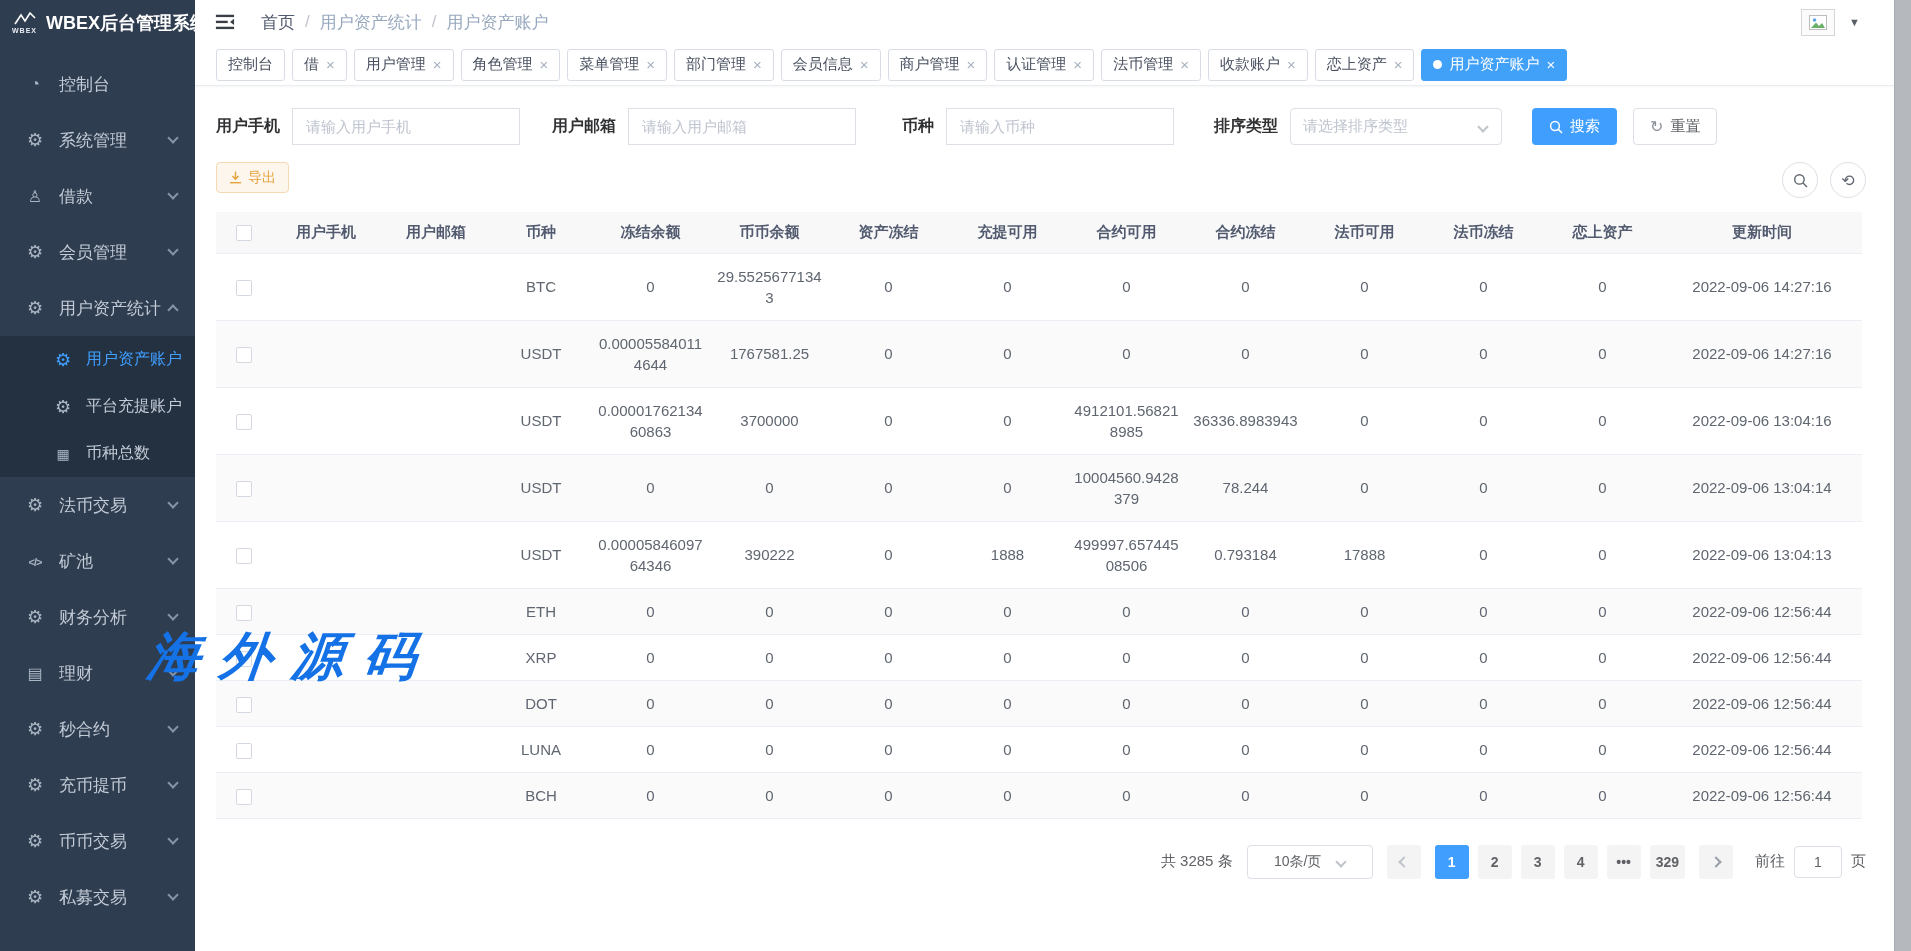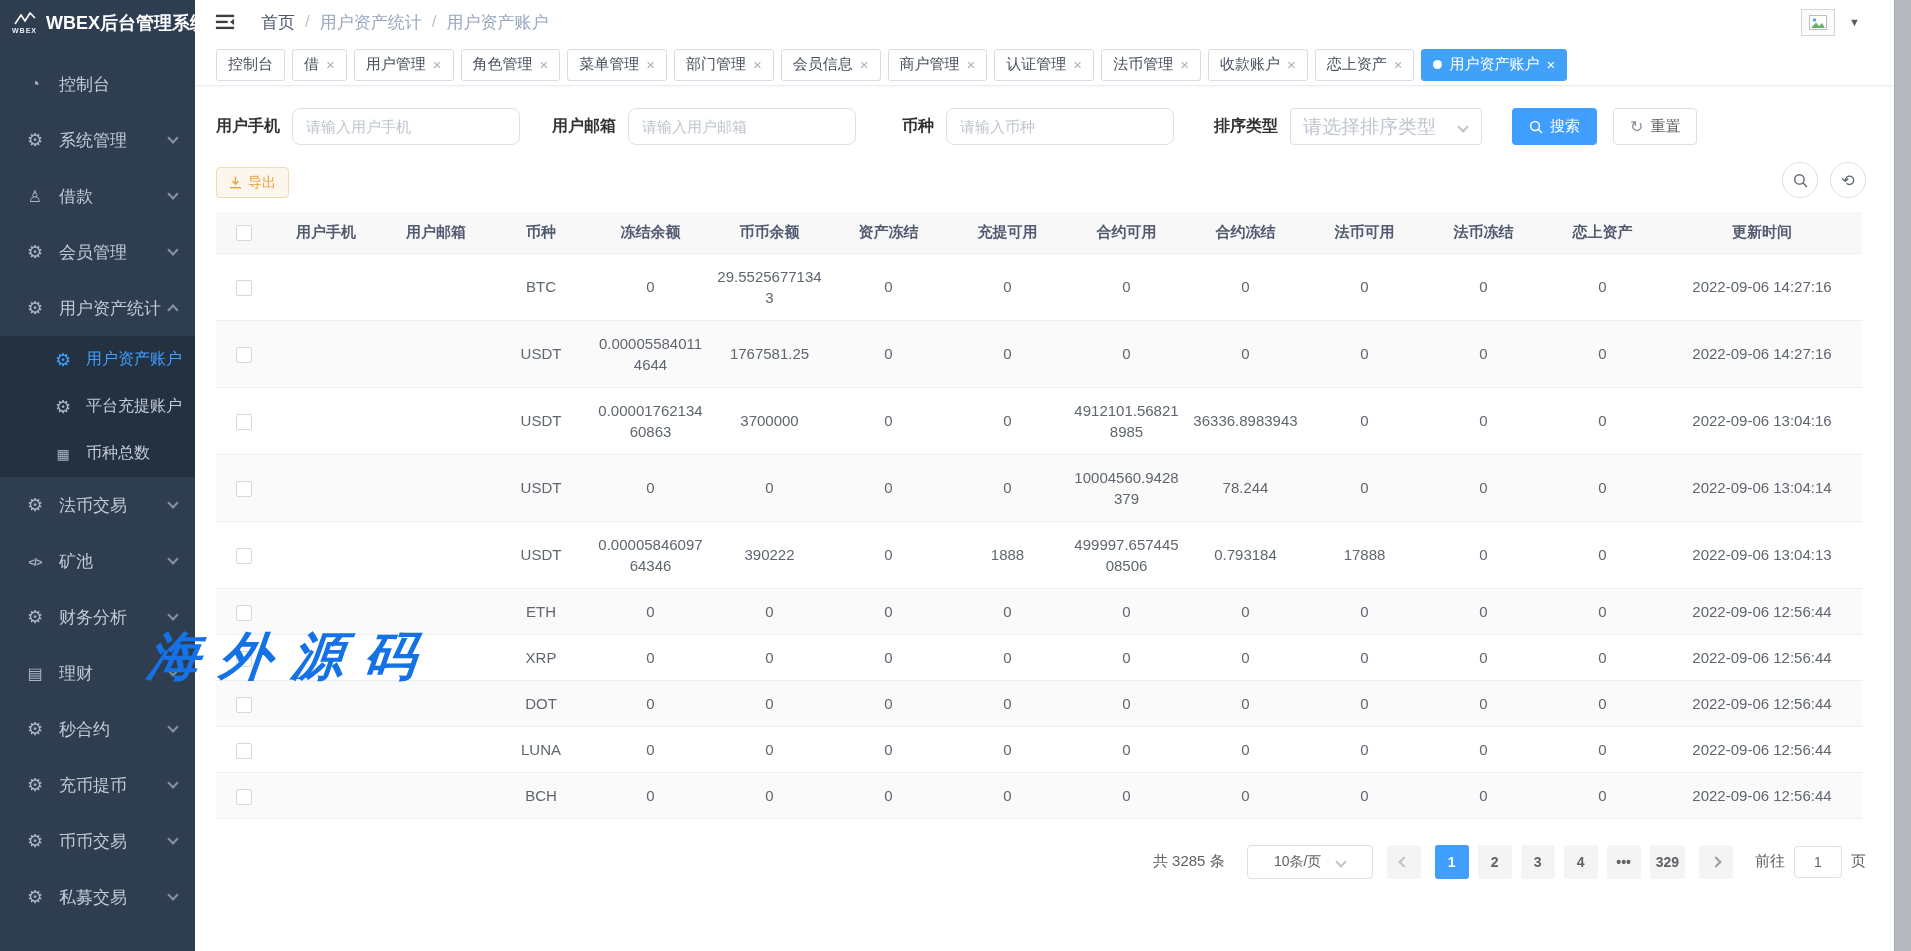--- a/index.html
+++ b/index.html
@@ -44,47 +44,47 @@
   .tag { height:32px; display:flex; align-items:center; gap:7px; padding:0 11px; border:1px solid #d8dce5; border-radius:3px; background:#fff; color:#495060; font-size:15px; cursor:pointer; white-space:nowrap; }
   .tag .dot { width:9px; height:9px; border-radius:50%; background:#fff; }
   .tag .x { color:#a7b0bf; font-size:15px; line-height:1; cursor:pointer; }
   .tag.active { background:#41a0f8; border-color:#41a0f8; color:#fff; }
   .tag.active .x { color:#fff; }
 
   
   .filters { display:flex; align-items:center; padding:22px 34px 0 21px; }
   .fgroup { display:flex; align-items:center; }
   .flabel { font-size:16px; font-weight:bold; color:#303133; margin-right:12px; white-space:nowrap; }
-  .ftext { width:228px; height:37px; border:1px solid #dcdfe6; border-radius:8px; padding:0 13px; font-size:15px; color:#606266; font-family:"Liberation Sans",sans-serif; outline:none; }
+  .ftext { width:228px; height:37px; border:1px solid #dcdfe6; border-radius:0; padding:0 13px; font-size:15px; color:#606266; font-family:"Liberation Sans",sans-serif; outline:none; }
   .ftext::placeholder { color:#bfc4cf; }
-  .fselect { width:192px; height:37px; border:1px solid #dcdfe6; border-radius:4px; display:flex; align-items:center; justify-content:space-between; padding:0 12px; font-size:19px; color:#bfc4cf; cursor:pointer; }
+  .fselect { width:212px; height:37px; border:1px solid #dcdfe6; border-radius:4px; display:flex; align-items:center; justify-content:space-between; padding:0 12px; font-size:15px; color:#bfc4cf; cursor:pointer; }
   .fselect .chev { border-color:#c0c4cc; margin:0 2px 0 0; }
   .btn { height:37px; border-radius:4px; display:flex; align-items:center; gap:7px; font-size:15px; cursor:pointer; border:1px solid transparent; }
   .btn-search { background:#409eff; color:#fff; padding:0 16px; margin-left:30px; }
   .btn-reset { background:#fff; color:#606266; border-color:#dcdfe6; padding:0 16px; margin-left:16px; }
   .r-ic { font-size:16px; line-height:1; color:#8a9099; }
 
   
-  .toolbar { display:flex; align-items:flex-end; padding:17px 34px 0 21px; }
+  .toolbar { display:flex; align-items:flex-start; padding:17px 34px 0 21px; }
   .btn-export { height:31px; padding:0 12px; border-radius:4px; background:#fdf6ec; border:1px solid #f5dab1; color:#e6a23c; font-size:14px; display:flex; align-items:center; gap:6px; cursor:pointer; }
   .toolbar-right { margin-left:auto; display:flex; gap:12px; }
   .circle-btn { width:36px; height:36px; border-radius:50%; border:1px solid #dcdfe6; background:#fff; display:flex; align-items:center; justify-content:center; color:#5f6670; cursor:pointer; }
 
   
   .table-wrap { margin:14px 21px 0; }
   table { border-collapse:collapse; table-layout:fixed; width:1646px; }
   thead th { background:#f8f8f9; color:#515a6e; font-size:15px; font-weight:bold; height:41px; text-align:center; padding:0 4px; border-bottom:1px solid #ebeef5; }
   tbody td { border-bottom:1px solid #ebeef5; font-size:15px; color:#5f6670; text-align:center; padding:12px 5px; word-break:break-all; line-height:1.4; }
   tbody tr:nth-child(even) { background:#fafafa; }
   td.nowrap { white-space:nowrap; word-break:normal; }
   .checkbox { display:inline-block; width:16px; height:16px; border:1px solid #d4d9e1; border-radius:2px; background:#fff; vertical-align:middle; cursor:pointer; }
 
   
   .pager { display:flex; align-items:center; justify-content:flex-end; gap:14px; padding:26px 34px 0 0; font-size:15px; color:#606266; }
-  .psize { width:126px; height:34px; border:1px solid #dcdfe6; border-radius:4px; display:flex; align-items:center; justify-content:center; gap:16px; font-size:14px; color:#606266; cursor:pointer;margin-left:8px; }
+  .psize { width:126px; height:34px; border:1px solid #dcdfe6; border-radius:4px; display:flex; align-items:center; justify-content:center; gap:16px; font-size:14px; color:#606266; cursor:pointer; }
   .psize .chev { border-color:#c0c4cc; margin:0; }
   .pages { display:flex; gap:9px; align-items:center; }
   .pbtn { min-width:34px; height:34px; padding:0 6px; background:#f4f4f5; border-radius:3px; display:flex; align-items:center; justify-content:center; font-size:14px; font-weight:bold; color:#606266; cursor:pointer; }
   .pbtn.active { background:#409eff; color:#fff; }
   .nav-chev { width:8px; height:8px; border-right:2px solid #9aa0a9; border-bottom:2px solid #9aa0a9; }
   .prev .nav-chev { transform:rotate(135deg); border-color:#c0c4cc; }
   .next .nav-chev { transform:rotate(-45deg); }
   .goto { display:flex; align-items:center; gap:9px; margin-left:8px; }
   .goto input { width:48px; height:32px; border:1px solid #dcdfe6; border-radius:4px; text-align:center; font-size:14px; color:#606266; outline:none; font-family:"Liberation Sans",sans-serif; }
 

